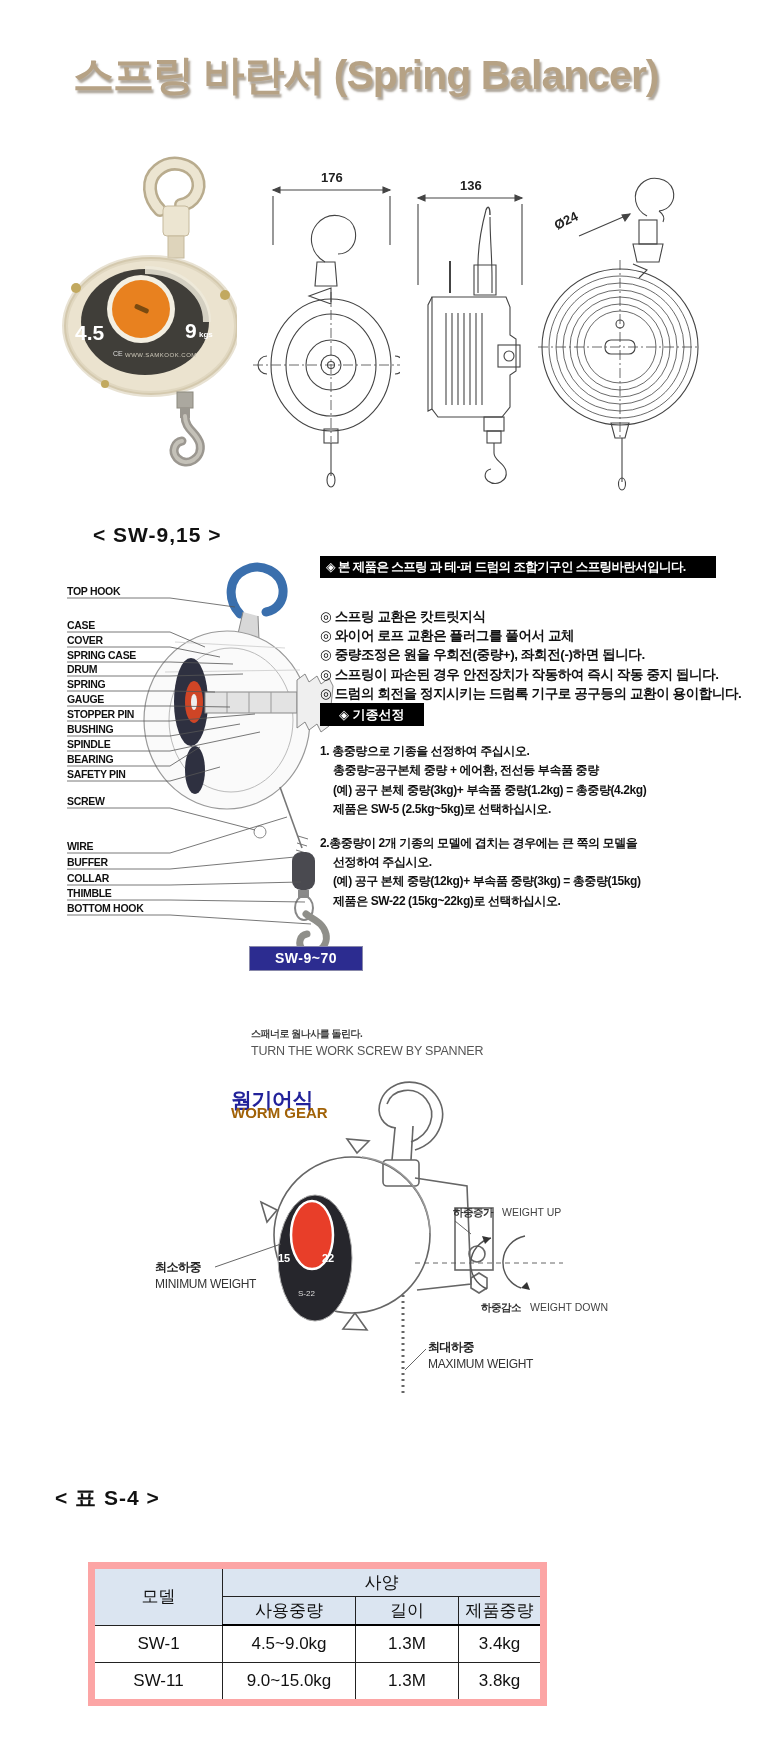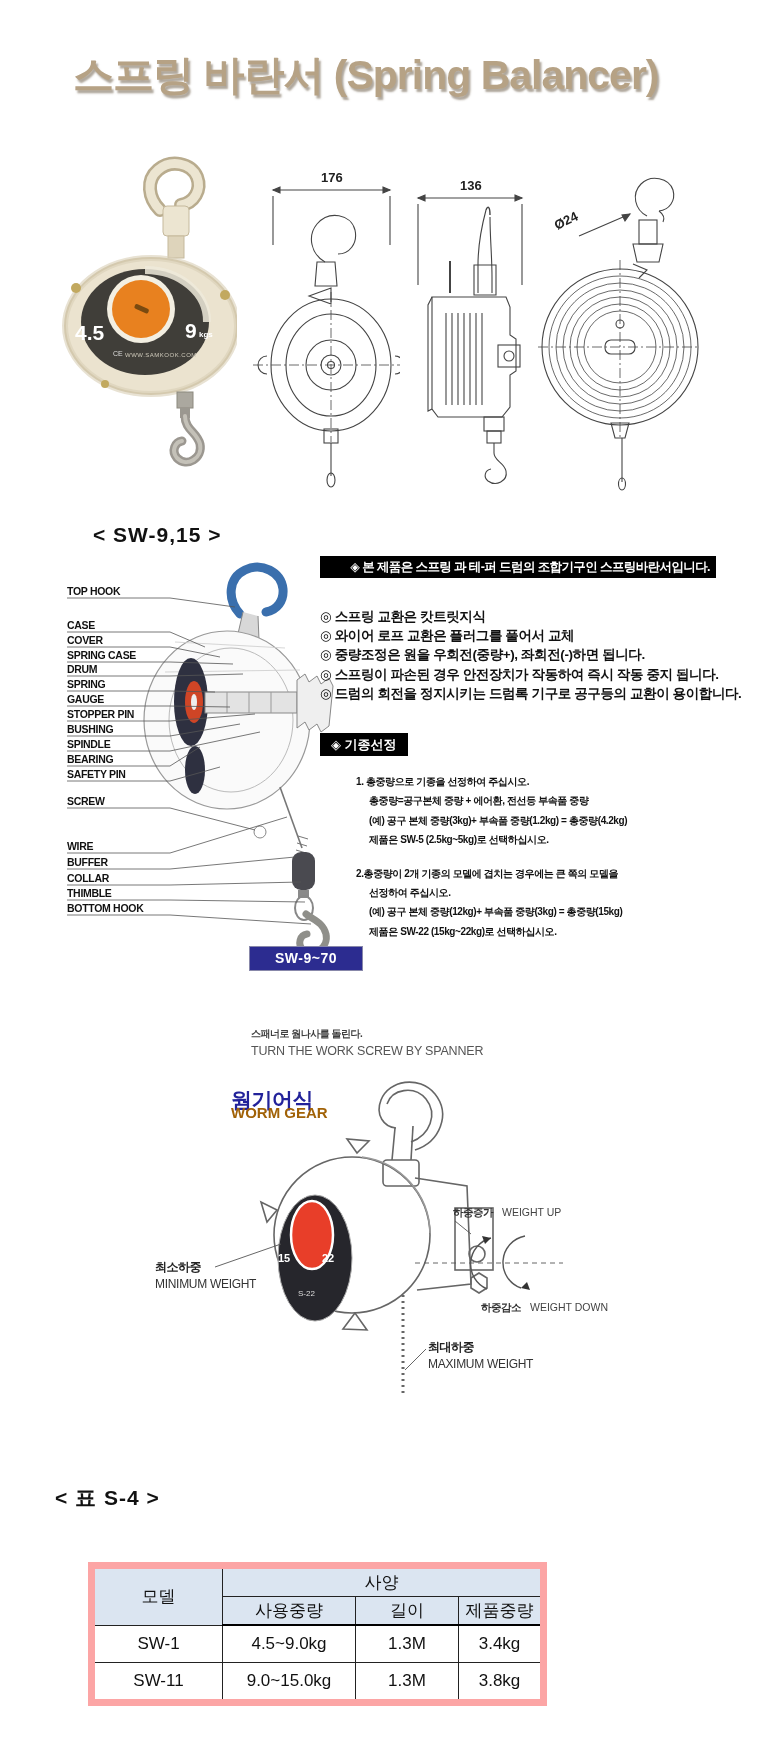--- a/index.html
+++ b/index.html
@@ -4,28 +4,28 @@
 <style>
   html,body{margin:0;padding:0;background:#888;}
   .page{position:relative;width:780px;height:1751px;background:#ffffff;overflow:hidden;
         font-family:"Liberation Sans","DejaVu Sans",sans-serif;color:#111;}
   .abs{position:absolute;}
   .title{left:73px;top:48px;font-size:41px;font-weight:bold;color:#b6a285;
          text-shadow:2px 3px 2px rgba(110,95,75,.55);letter-spacing:-1px;white-space:nowrap;}
   .model-label{left:93px;top:523px;font-size:21px;font-weight:bold;letter-spacing:1px;}
   .desc{left:320px;top:556px;width:448px;}
   .bar1{background:#000;color:#fff;font-size:12.5px;font-weight:bold;height:22px;line-height:22px;
-        padding:0 6px;letter-spacing:-0.6px;white-space:nowrap;width:384px;text-align:right;}
+        padding:0 6px;letter-spacing:-0.6px;white-space:nowrap;width:384px;}
   .bullets{margin-top:29px;}
   .bullet{font-size:13.5px;font-weight:bold;line-height:19.2px;letter-spacing:-0.4px;white-space:nowrap;}
-  .bar2{margin-top:30px;background:#000;color:#fff;font-size:13px;font-weight:bold;height:23px;
-        line-height:23px;padding:0 11px;display:inline-block;}
+  .bar2{background:#000;color:#fff;font-size:13px;font-weight:bold;height:23px;
+        line-height:23px;padding:0 19px;display:inline-block;}
   .sel-item{margin-top:16px;}
   .sel-item.second{margin-top:14px;}
-  .sel-line{font-size:10px;font-weight:bold;line-height:19.4px;letter-spacing:-0.4px;white-space:nowrap;margin-left:36px;}
+  .sel-line{font-size:12px;font-weight:bold;line-height:19.4px;letter-spacing:-0.4px;white-space:nowrap;}
   .sel-line.indent{padding-left:13px;}
   .badge{left:249px;top:946px;width:112px;height:23px;background:#2c2c90;border:1px solid #8888aa;
          color:#fff;font-size:14px;font-weight:bold;text-align:center;line-height:23px;letter-spacing:0.5px;}
   .note-ko{left:251px;top:1027px;font-size:10px;font-weight:bold;color:#3f3f3f;letter-spacing:-0.5px;}
   .note-en{left:251px;top:1044px;font-size:12.5px;color:#555;letter-spacing:-0.2px;}
   .type-ko{left:231px;top:1086px;font-size:21px;font-weight:bold;color:#22229a;letter-spacing:-0.5px;}
   .type-en{left:231px;top:1104px;font-size:15px;font-weight:bold;color:#a16207;}
   .tbl-caption{left:55px;top:1484px;font-size:21px;font-weight:bold;letter-spacing:1px;}
   table.spec{position:absolute;left:88px;top:1562px;border-collapse:collapse;
              font-size:17px;text-align:center;}

